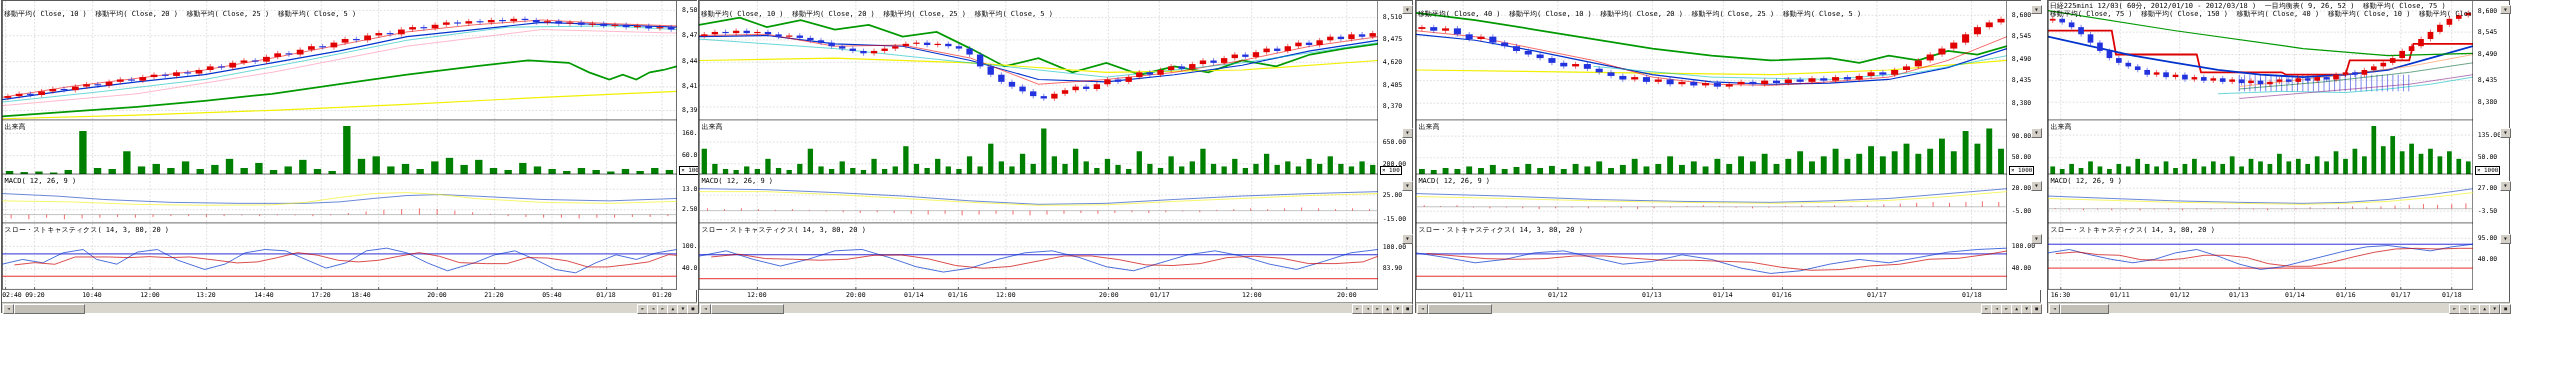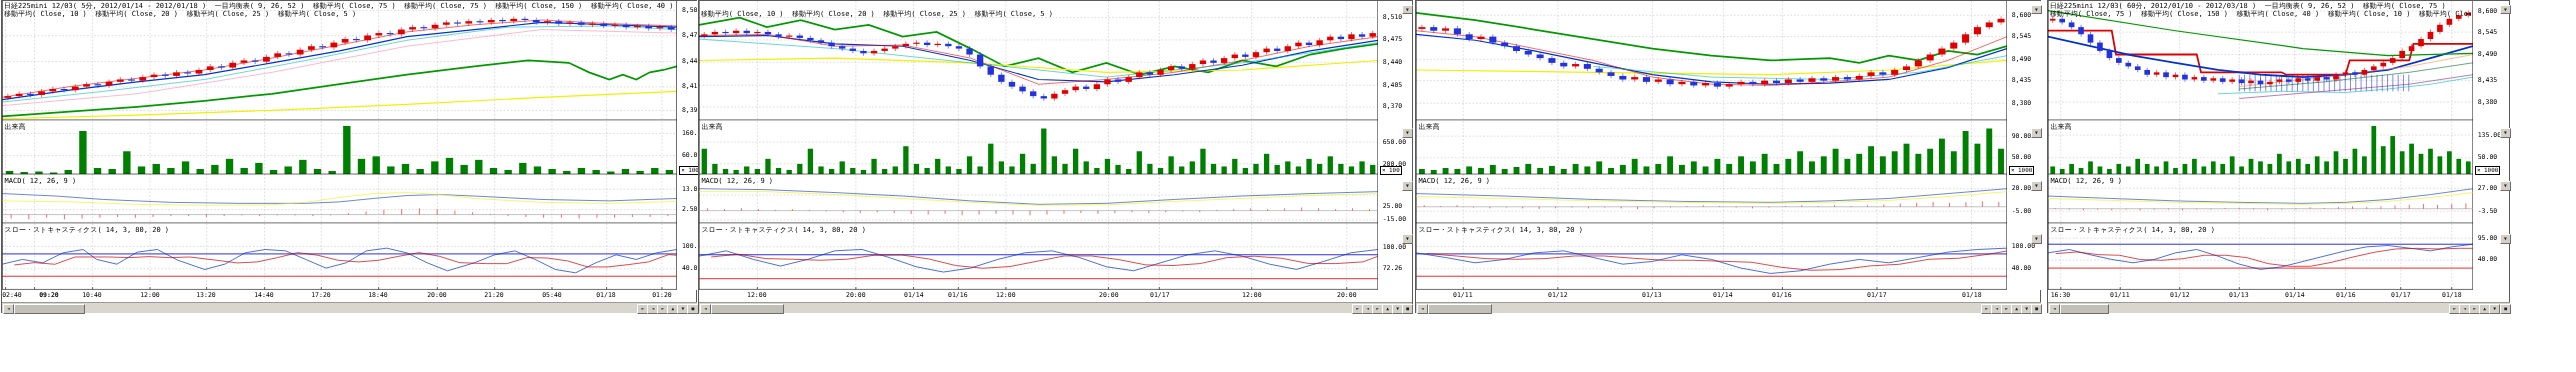--- a/index.html
+++ b/index.html
@@ -283,33 +283,32 @@
         <line x1="445.8" y1="490" x2="445.8" y2="486" stroke="#000"></line>
         <line x1="542.1" y1="490" x2="542.1" y2="486" stroke="#000"></line>
         <line x1="639.5" y1="490" x2="639.5" y2="486" stroke="#000"></line>
         <line x1="739.2" y1="490" x2="739.2" y2="486" stroke="#000"></line>
         <line x1="836.6" y1="490" x2="836.6" y2="486" stroke="#000"></line>
         <line x1="934.0" y1="490" x2="934.0" y2="486" stroke="#000"></line>
         <line x1="1026.8" y1="490" x2="1026.8" y2="486" stroke="#000"></line>
         <line x1="1120.8" y1="490" x2="1120.8" y2="486" stroke="#000"></line>
       </svg>
       <div class="tlabel" style="left: 0px;">02:40</div>
-      <div class="tlabel" style="left: 37px; font-weight: bold;">09:20</div>
+      <div class="tlabel" style="left: 23px;">09:20</div>
       <div class="tlabel" style="left: 80px; text-align: center;">10:40</div>
       <div class="tlabel" style="left: 138px;">12:00</div>
       <div class="tlabel" style="left: 194px;">13:20</div>
       <div class="tlabel" style="left: 252px;">14:40</div>
       <div class="tlabel" style="left: 309px;">17:20</div>
-      <div class="tlabel" style="left: 366px;">18:40</div>
+      <div class="tlabel" style="left: 349px;">18:40</div>
       <div class="tlabel" style="left: 425px;">20:00</div>
       <div class="tlabel" style="left: 482px;">21:20</div>
       <div class="tlabel" style="left: 540px;">05:40</div>
       <div class="tlabel" style="left: 594px;">01/18</div>
       <div class="tlabel" style="left: 650px;">01:20</div>
-      <div class="hdr" style="top: 0.6px; width: 671px;">日経225mini 12/03( 5分, 2012/01/14 - 2012/01/18 )  一目均衡表( 9, 26, 52 )  移動平均( Close, 75 )  移動平均( Close, 75 )  移動平均( Close, 150 )  移動平均( Close, 40 )</div>
       <div class="hdr" style="top: 8.8px; width: 671px;">移動平均( Close, 10 )  移動平均( Close, 20 )  移動平均( Close, 25 )  移動平均( Close, 5 )</div>
       <div class="panelab" style="left: 2.4px; top: 121px;">出来高</div>
       <div class="panelab" style="left: 2.4px; top: 176px;">MACD( 12, 26, 9 )</div>
       <div class="panelab" style="left: 2.4px; top: 224px;">スロー・ストキャスティクス( 14, 3, 80, 20 )</div>
       <div class="ycol" style="left: 675px; width: 20px;">
         <div class="ylab" style="left: 4.7px; top: 5.9px;">8,505</div>
         <div class="ylab" style="left: 4.7px; top: 31px;">8,475</div>
         <div class="ylab" style="left: 4.7px; top: 57px;">8,445</div>
         <div class="ylab" style="left: 4.7px; top: 82px;">8,415</div>
         <div class="ylab" style="left: 4.7px; top: 106px;">8,390</div>
@@ -623,29 +622,29 @@
       <div class="tlabel" style="left: 451px;">01/17</div>
       <div class="tlabel" style="left: 543px;">12:00</div>
       <div class="tlabel" style="left: 638px;">20:00</div>
       <div class="hdr" style="top: 8.8px; width: 676px;">移動平均( Close, 10 )  移動平均( Close, 20 )  移動平均( Close, 25 )  移動平均( Close, 5 )</div>
       <div class="panelab" style="left: 2.4px; top: 121px;">出来高</div>
       <div class="panelab" style="left: 2.4px; top: 176px;">MACD( 12, 26, 9 )</div>
       <div class="panelab" style="left: 2.4px; top: 224px;">スロー・ストキャスティクス( 14, 3, 80, 20 )</div>
       <div class="ycol" style="left: 679px; width: 34px;">
         <div class="ylab" style="left: 4.7px; top: 13px;">8,510</div>
         <div class="ylab" style="left: 4.7px; top: 35px;">8,475</div>
-        <div class="ylab" style="left: 4.7px; top: 58px;">8,440</div>
+        <div class="ylab" style="left: 4.7px; top: 58px;">4,620</div>
         <div class="ylab" style="left: 4.7px; top: 81px;">8,405</div>
         <div class="ylab" style="left: 4.7px; top: 102px;">8,370</div>
         <div class="ylab" style="left: 4.7px; top: 138px;">650.00</div>
         <div class="ylab" style="left: 4.7px; top: 160px;">200.00</div>
-        <div class="ylab" style="left: 4.7px; top: 202px; text-align: right;">25.00</div>
+        <div class="ylab" style="left: 4.7px; top: 191px; text-align: right;">25.00</div>
         <div class="ylab" style="left: 4.7px; top: 215px;">-15.00</div>
         <div class="ylab" style="left: 4.7px; top: 243px;">100.00</div>
-        <div class="ylab" style="left: 4.7px; top: 264px;">72.26</div>
+        <div class="ylab" style="left: 4.7px; top: 264px;">83.90</div>
         <div class="unitbox" style="left: 1.8px; top: 165px;">× 100</div>
       </div>
       <div class="dd" style="left: 703px; top: 3.5px;">▼</div>
       <div class="dd" style="left: 703px; top: 127px;">▼</div>
       <div class="dd" style="left: 703px; top: 180px;">▼</div>
       <div class="dd" style="left: 703px; top: 233px;">▼</div>
       <div class="sb" style="left: 0px; width: 713px;">
         <div class="sbtn" style="left: 0.6px;">◄</div>
         <div class="sthumb" style="left: 11.8px; width: 71px;"></div>
         <div class="sbtn" style="left: 653px;">►</div>
@@ -888,20 +887,21 @@
         <line x1="783.1" y1="490" x2="783.1" y2="486" stroke="#000"></line>
         <line x1="943.8" y1="490" x2="943.8" y2="486" stroke="#000"></line>
       </svg>
       <div class="tlabel" style="left: 37px;">01/11</div>
       <div class="tlabel" style="left: 132px;">01/12</div>
       <div class="tlabel" style="left: 226px;">01/13</div>
       <div class="tlabel" style="left: 297px;">01/14</div>
       <div class="tlabel" style="left: 356px;">01/16</div>
       <div class="tlabel" style="left: 451px;">01/17</div>
       <div class="tlabel" style="left: 546px;">01/18</div>
+      <div class="hdr" style="top: 8.8px; width: 587px;">移動平均( Close, 40 )  移動平均( Close, 10 )  移動平均( Close, 20 )  移動平均( Close, 25 )  移動平均( Close, 5 )</div>
       <div class="panelab" style="left: 2.4px; top: 121px;">出来高</div>
       <div class="panelab" style="left: 2.4px; top: 176px;">MACD( 12, 26, 9 )</div>
       <div class="panelab" style="left: 2.4px; top: 224px;">スロー・ストキャスティクス( 14, 3, 80, 20 )</div>
       <div class="ycol" style="left: 591px; width: 34px;">
         <div class="ylab" style="left: 4.7px; top: 10.6px;">8,600</div>
         <div class="ylab" style="left: 4.7px; top: 32px;">8,545</div>
         <div class="ylab" style="left: 4.7px; top: 55px;">8,490</div>
         <div class="ylab" style="left: 4.7px; top: 76px;">8,435</div>
         <div class="ylab" style="left: 4.7px; top: 99px;">8,380</div>
         <div class="ylab" style="left: 4.7px; top: 132px;">90.00</div>

